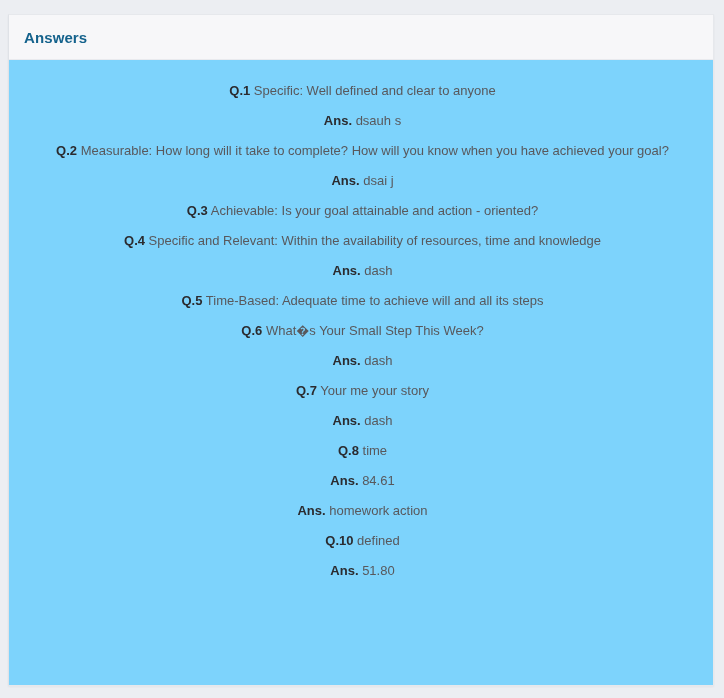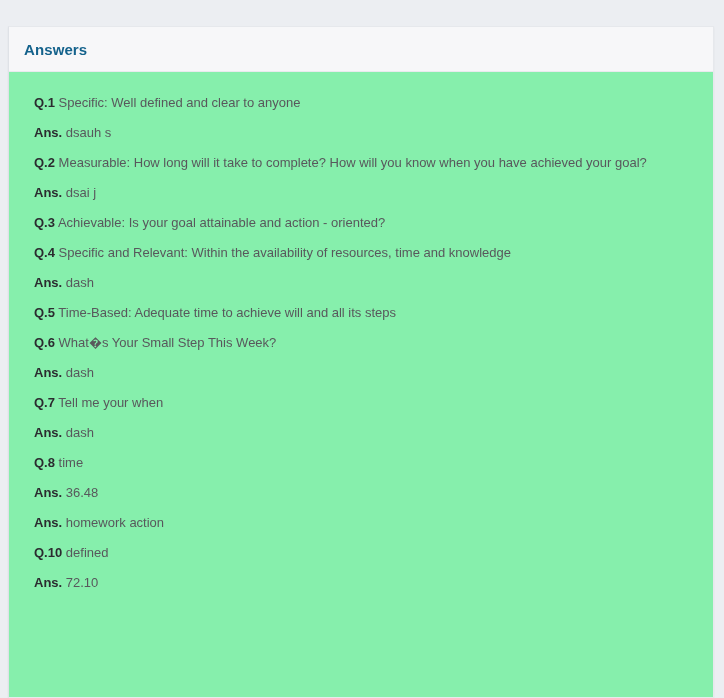--- a/index.html
+++ b/index.html
@@ -18,24 +18,24 @@
     position: relative;
     width: 724px;
     height: 698px;
     box-sizing: border-box;
   }
 
   
   .card {
     position: absolute;
     left: 8px;
-    top: 26px;
+    top: 14px;
     width: 706px;
     height: 672px;
-    background: #86efac;
+    background: #7dd3fc;
     border: 1px solid #e6e8ec;
     border-left: 1px solid #dfe2e7;
     box-sizing: border-box;
     box-shadow: 0 1px 2px rgba(30, 40, 60, 0.05);
     overflow: hidden;
   }
 
   .card-header {
     height: 45px;
     background: #f7f7f9;
@@ -48,22 +48,23 @@
 
   .card-title {
     font-size: 15px;
     font-weight: bold;
     color: #14628c;
     letter-spacing: 0.1px;
     line-height: 1;
   }
 
   .card-body {
-    padding: 16px 15px 10px 25px;
+    padding: 16px 15px 10px 18px;
     box-sizing: border-box;
+    text-align: center;
   }
 
   .qa-row {
     height: 30px;
     line-height: 30px;
     font-size: 13px;
     color: #58585c;
     white-space: nowrap;
     overflow: hidden;
   }
@@ -93,24 +94,24 @@
     <div class="qa-row"><span class="qa-label">Q.1</span> <span class="qa-text">Specific: Well defined and clear to anyone</span></div>
         <div class="qa-row"><span class="qa-label">Ans.</span> <span class="qa-text">dsauh s</span></div>
         <div class="qa-row"><span class="qa-label">Q.2</span> <span class="qa-text">Measurable: How long will it take to complete? How will you know when you have achieved your goal?</span></div>
         <div class="qa-row"><span class="qa-label">Ans.</span> <span class="qa-text">dsai j</span></div>
         <div class="qa-row"><span class="qa-label">Q.3</span> <span class="qa-text">Achievable: Is your goal attainable and action - oriented?</span></div>
         <div class="qa-row"><span class="qa-label">Q.4</span> <span class="qa-text">Specific and Relevant: Within the availability of resources, time and knowledge</span></div>
         <div class="qa-row"><span class="qa-label">Ans.</span> <span class="qa-text">dash</span></div>
         <div class="qa-row"><span class="qa-label">Q.5</span> <span class="qa-text">Time-Based: Adequate time to achieve will and all its steps</span></div>
         <div class="qa-row"><span class="qa-label">Q.6</span> <span class="qa-text">What�s Your Small Step This Week?</span></div>
         <div class="qa-row"><span class="qa-label">Ans.</span> <span class="qa-text">dash</span></div>
-        <div class="qa-row"><span class="qa-label">Q.7</span> <span class="qa-text">Tell me your when</span></div>
+        <div class="qa-row"><span class="qa-label">Q.7</span> <span class="qa-text">Your me your story</span></div>
         <div class="qa-row"><span class="qa-label">Ans.</span> <span class="qa-text">dash</span></div>
         <div class="qa-row"><span class="qa-label">Q.8</span> <span class="qa-text">time</span></div>
-        <div class="qa-row"><span class="qa-label">Ans.</span> <span class="qa-text">36.48</span></div>
+        <div class="qa-row"><span class="qa-label">Ans.</span> <span class="qa-text">84.61</span></div>
         <div class="qa-row"><span class="qa-label">Ans.</span> <span class="qa-text">homework action</span></div>
         <div class="qa-row"><span class="qa-label">Q.10</span> <span class="qa-text">defined</span></div>
-        <div class="qa-row"><span class="qa-label">Ans.</span> <span class="qa-text">72.10</span></div>
+        <div class="qa-row"><span class="qa-label">Ans.</span> <span class="qa-text">51.80</span></div>
       </div>
 
   </div>
 
 </div>
 
 </body></html>

